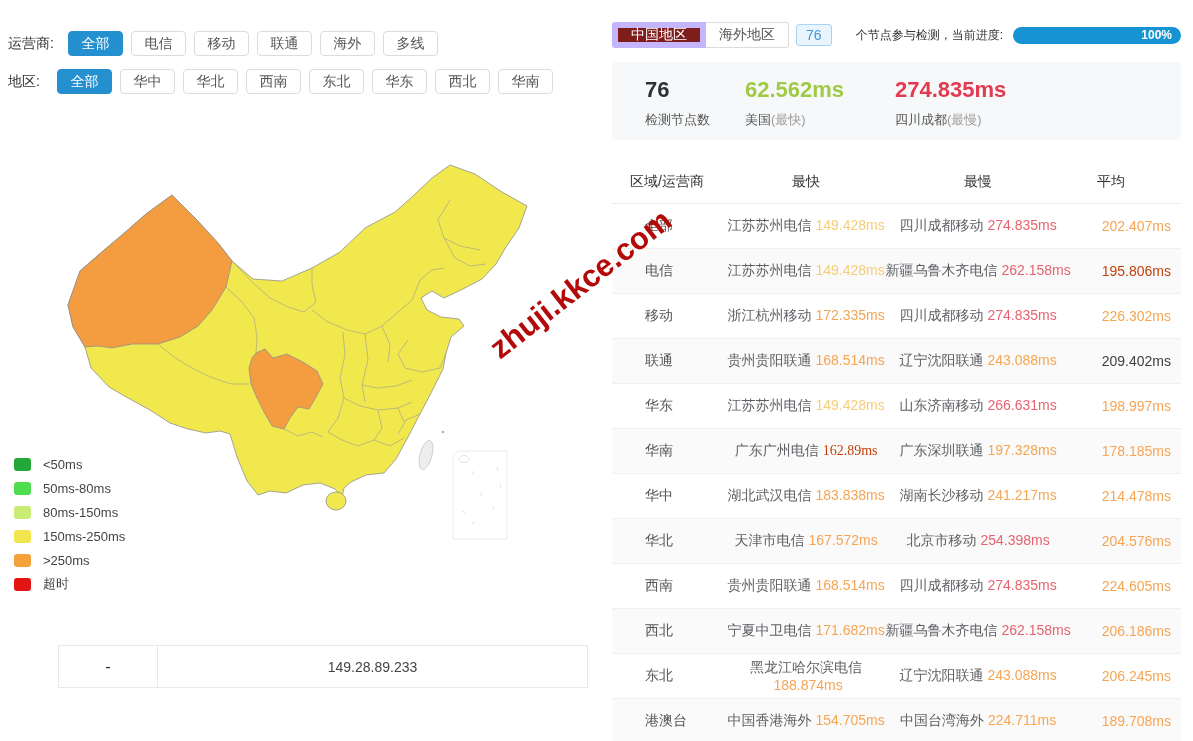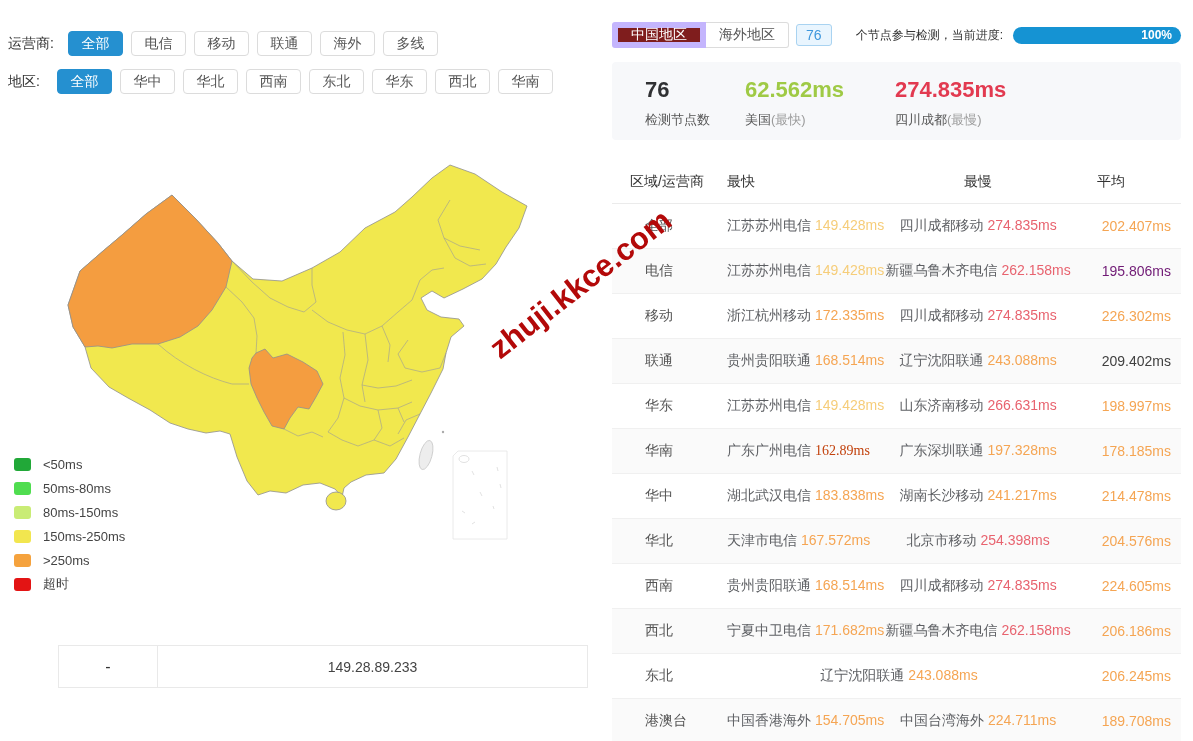--- a/index.html
+++ b/index.html
@@ -59,21 +59,21 @@
   .stat .v{font-size:22px;font-weight:bold}
   .stat .l{font-size:13px;color:#555;margin-top:8px}
   .stat .l .sub{color:#9a9a9a}
 
   .ltable{margin-top:20px}
   .trow{display:flex;align-items:center;height:44px;border-bottom:1px solid #f0f0f0;font-size:14px;background:#fff}
   .trow.even{background:#fafafa}
   .trow.head{height:43px;color:#333;border-bottom:1px solid #ebebeb;background:#fff}
   .c1{width:115px;box-sizing:border-box;padding-left:33px;color:#555}
   .trow.head .c1{padding-left:18px;color:#333}
-  .c2{flex:1.15;text-align:left}
+  .c2{flex:1.15;text-align:center}
   .c3{flex:1.35;text-align:center}
   .c4{width:110px;text-align:right;box-sizing:border-box;padding-right:10px}
   .trow.head .c4{text-align:left;padding-left:26px}
   .node{color:#5d5f63}
   .val{margin-left:4px}
 </style>
 </head>
 <body>
 
 <div class="page">
@@ -238,21 +238,21 @@
           <div class="trow">
             <div class="c1">全部</div>
             <div class="c2"><span class="node">江苏苏州电信</span><span class="val" style="color: rgb(246, 205, 121);">149.428ms</span></div>
             <div class="c3"><span class="node">四川成都移动</span><span class="val" style="color: rgb(232, 99, 111);">274.835ms</span></div>
             <div class="c4"><span class="val" style="color: rgb(245, 165, 83);">202.407ms</span></div>
           </div>
           <div class="trow even">
             <div class="c1">电信</div>
             <div class="c2"><span class="node">江苏苏州电信</span><span class="val" style="color: rgb(246, 205, 121);">149.428ms</span></div>
             <div class="c3"><span class="node">新疆乌鲁木齐电信</span><span class="val" style="color: rgb(232, 99, 111);">262.158ms</span></div>
-            <div class="c4"><span class="val" style="color: #701a75;">195.806ms</span></div>
+            <div class="c4"><span class="val" style="color: #c2410c;">195.806ms</span></div>
           </div>
           <div class="trow">
             <div class="c1">移动</div>
             <div class="c2"><span class="node">浙江杭州移动</span><span class="val" style="color: rgb(245, 165, 83);">172.335ms</span></div>
             <div class="c3"><span class="node">四川成都移动</span><span class="val" style="color: rgb(232, 99, 111);">274.835ms</span></div>
             <div class="c4"><span class="val" style="color: rgb(245, 165, 83);">226.302ms</span></div>
           </div>
           <div class="trow even">
             <div class="c1">联通</div>
             <div class="c2"><span class="node">贵州贵阳联通</span><span class="val" style="color: rgb(245, 165, 83);">168.514ms</span></div>
@@ -290,20 +290,21 @@
             <div class="c4"><span class="val" style="color: rgb(245, 165, 83);">224.605ms</span></div>
           </div>
           <div class="trow even">
             <div class="c1">西北</div>
             <div class="c2"><span class="node">宁夏中卫电信</span><span class="val" style="color: rgb(245, 165, 83);">171.682ms</span></div>
             <div class="c3"><span class="node">新疆乌鲁木齐电信</span><span class="val" style="color: rgb(232, 99, 111);">262.158ms</span></div>
             <div class="c4"><span class="val" style="color: rgb(245, 165, 83);">206.186ms</span></div>
           </div>
           <div class="trow">
             <div class="c1">东北</div>
+            <div class="c2"><span class="node">黑龙江哈尔滨电信</span><span class="val" style="color: rgb(245, 165, 83);">188.874ms</span></div>
             <div class="c3"><span class="node">辽宁沈阳联通</span><span class="val" style="color: rgb(245, 165, 83);">243.088ms</span></div>
             <div class="c4"><span class="val" style="color: rgb(245, 165, 83);">206.245ms</span></div>
           </div>
           <div class="trow even">
             <div class="c1">港澳台</div>
             <div class="c2"><span class="node">中国香港海外</span><span class="val" style="color: rgb(245, 165, 83);">154.705ms</span></div>
             <div class="c3"><span class="node">中国台湾海外</span><span class="val" style="color: rgb(245, 165, 83);">224.711ms</span></div>
             <div class="c4"><span class="val" style="color: rgb(245, 165, 83);">189.708ms</span></div>
           </div>
         </div>

